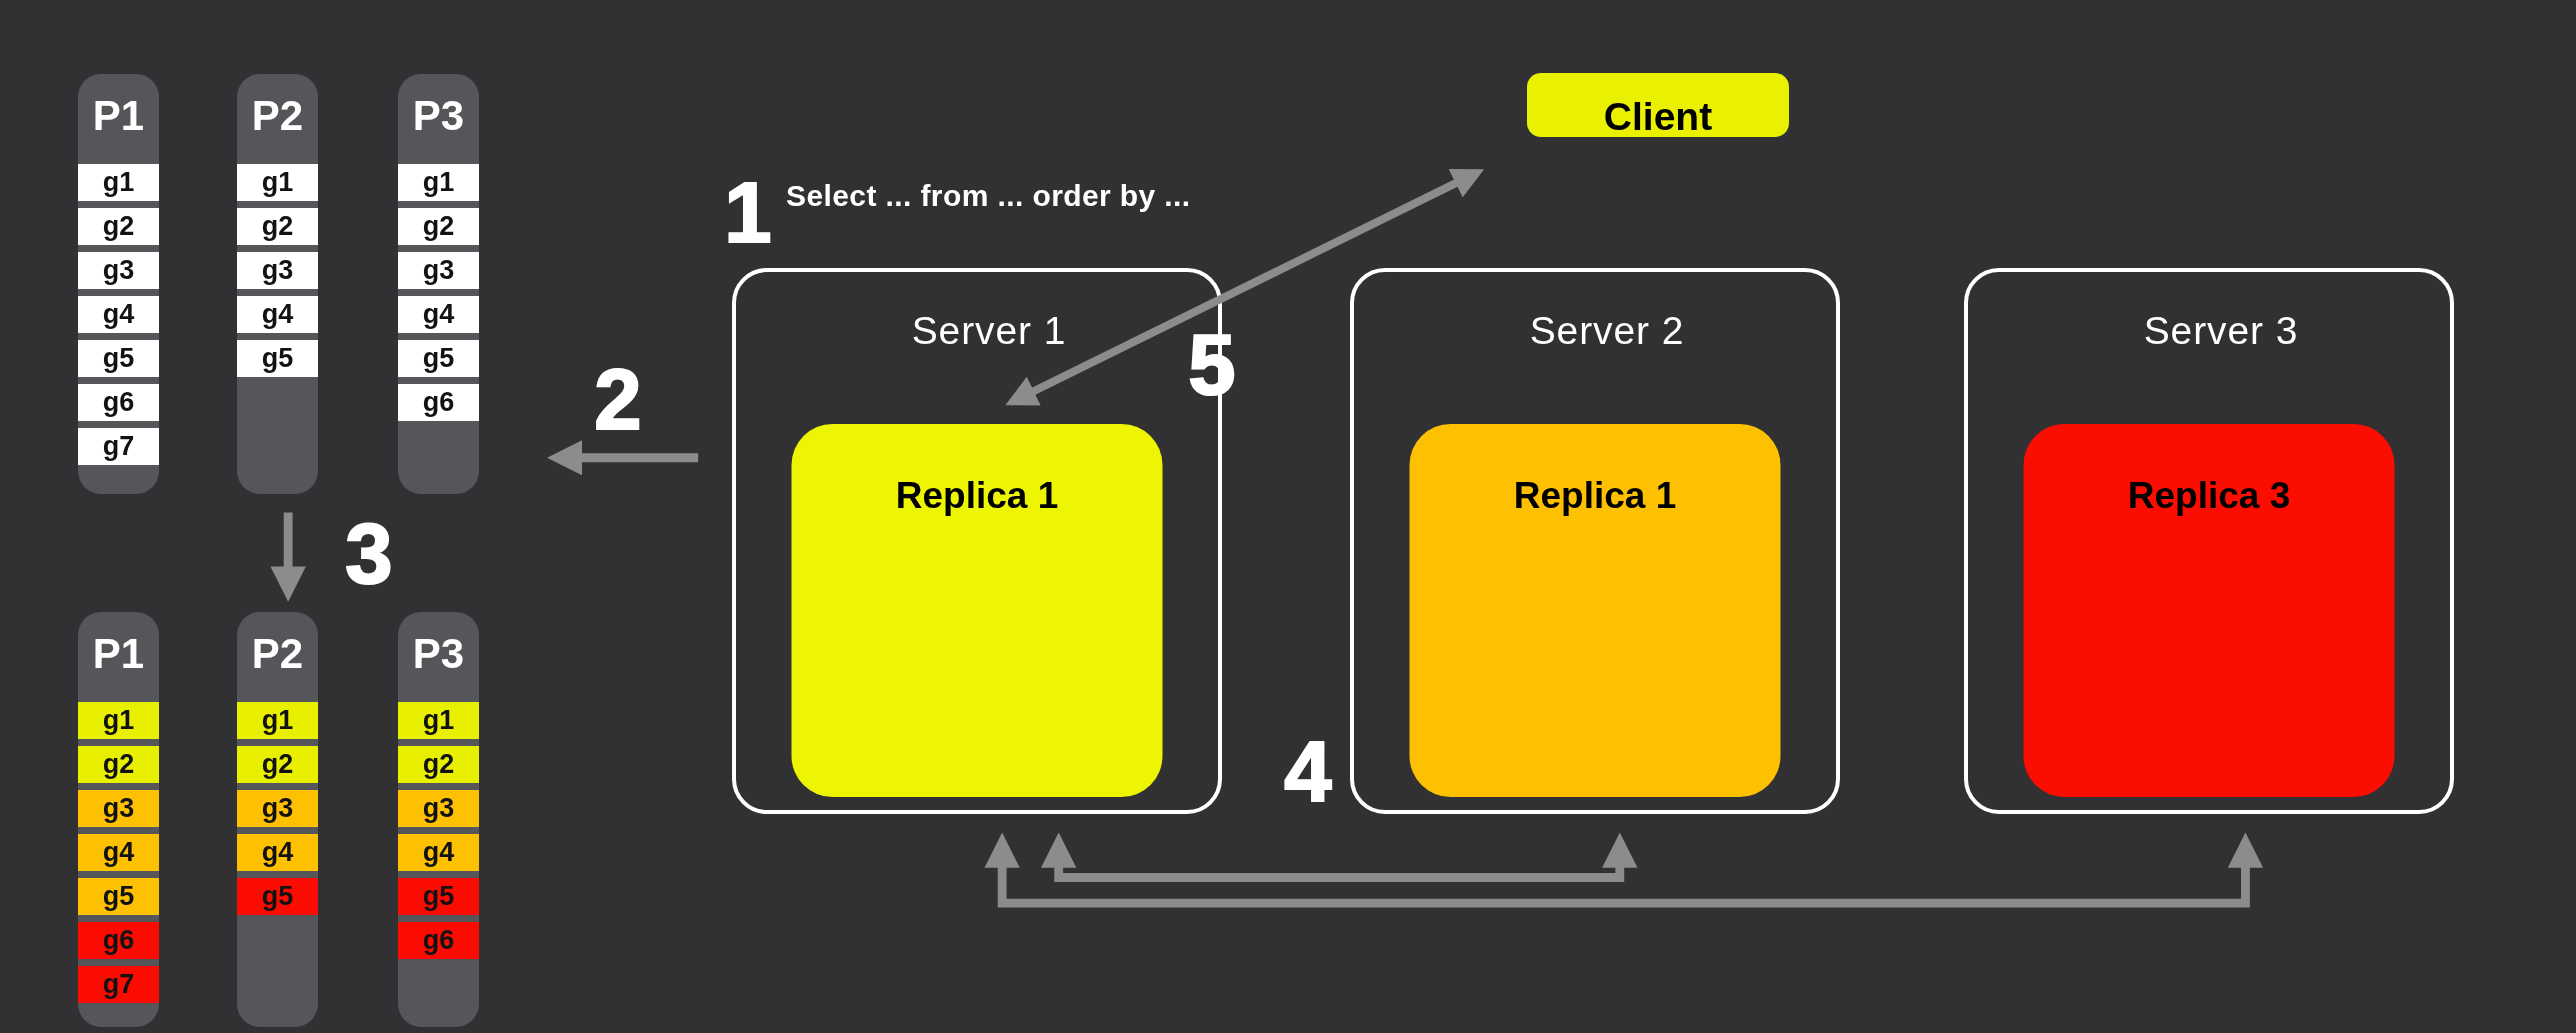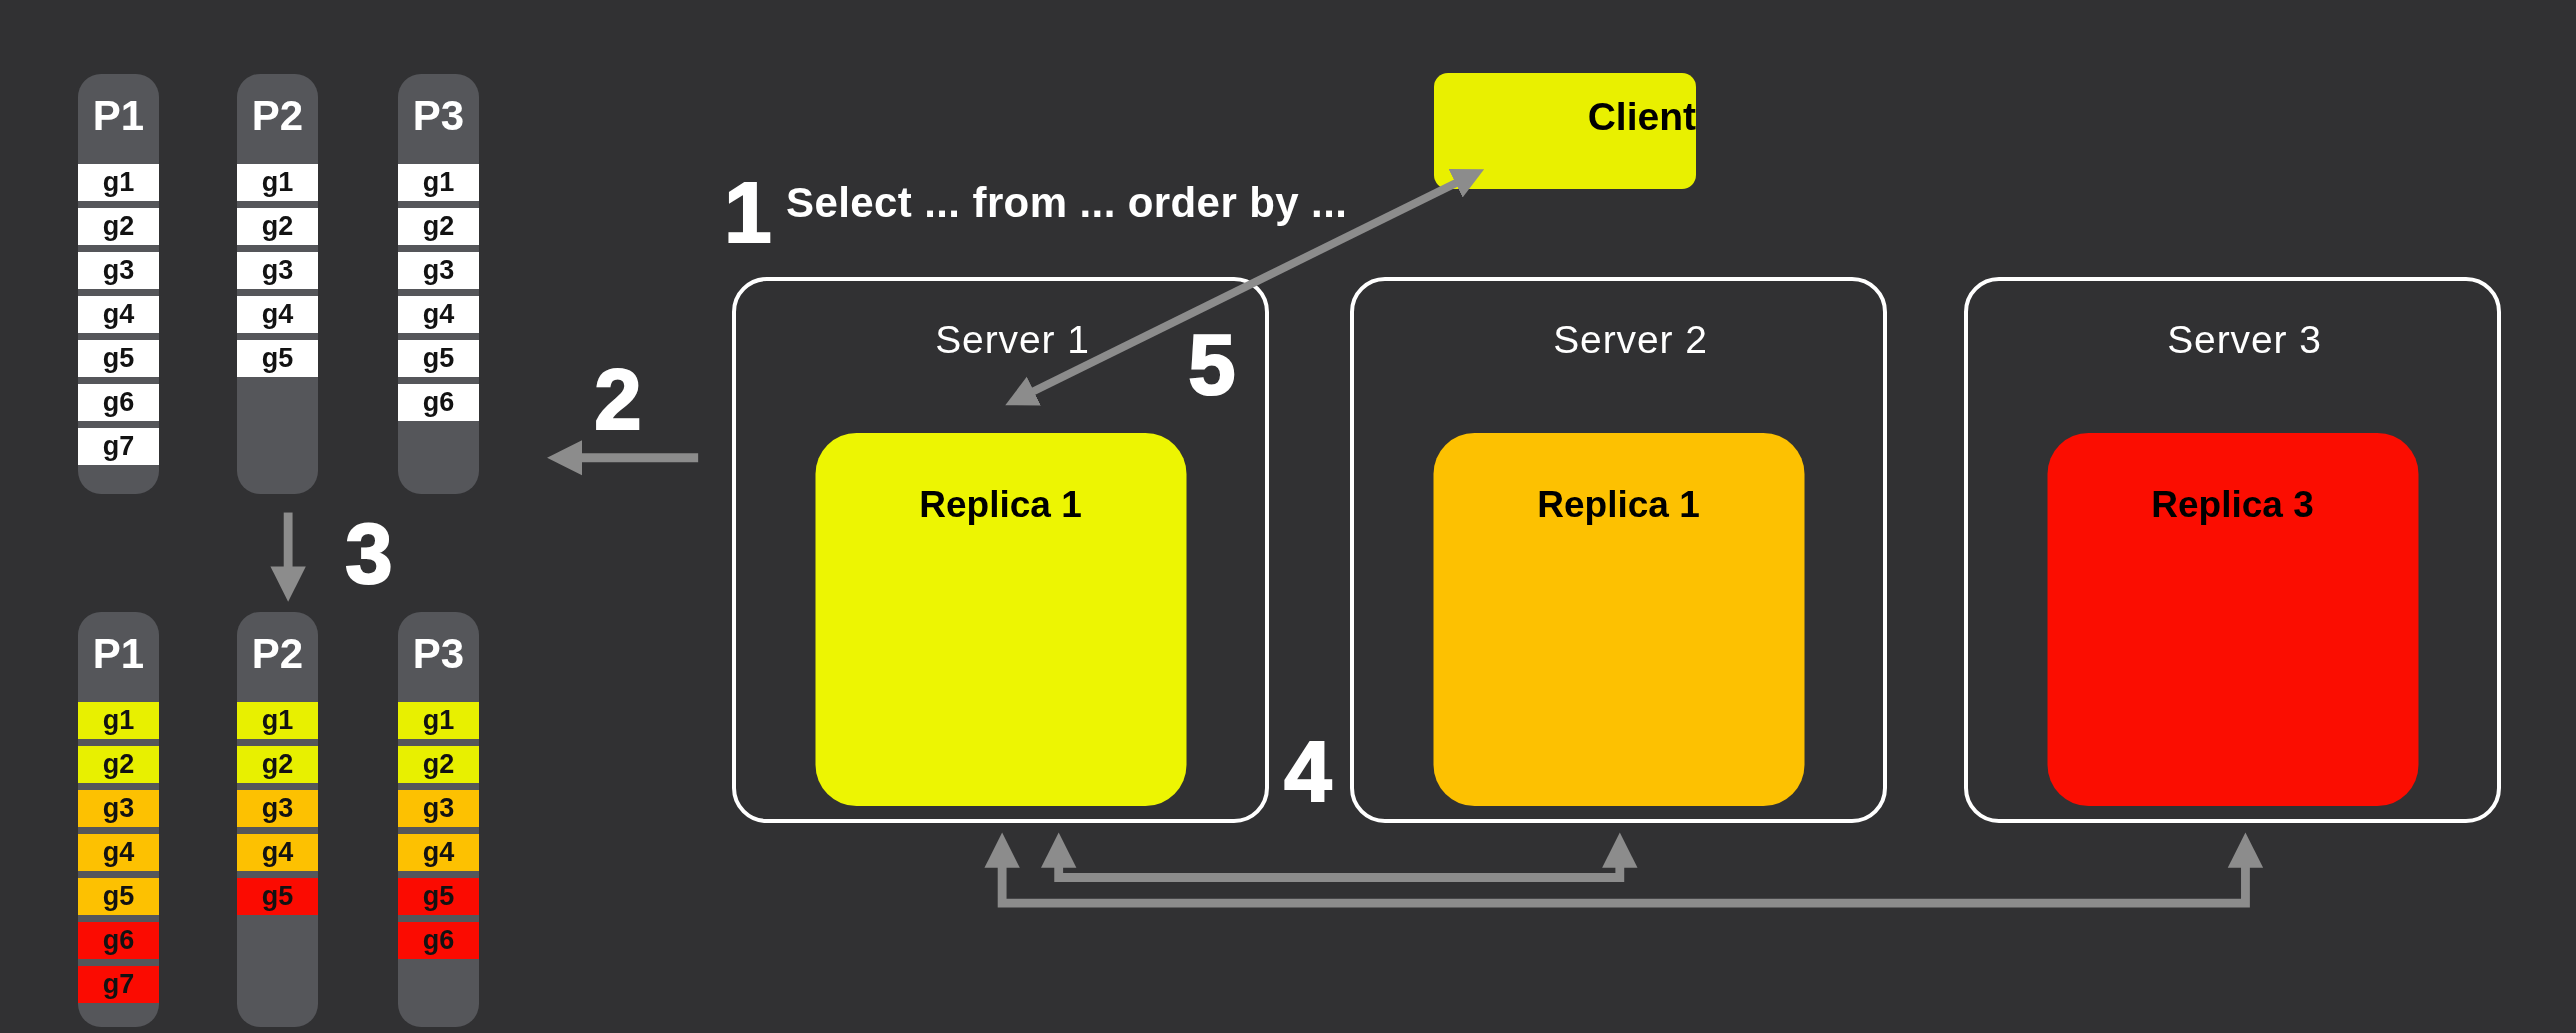--- a/index.html
+++ b/index.html
@@ -35,22 +35,22 @@
     line-height: 37px;
     text-align: center;
     color: #121212;
     font-size: 27px;
     font-weight: 700;
   }
 
   
   .server {
     position: absolute;
-    top: 277px;
-    width: 537px;
+    top: 268px;
+    width: 490px;
     height: 546px;
     border: 4.4px solid #ffffff;
     border-radius: 35px;
     padding-left: 24px;
   }
   .server-title {
     margin-top: 37px;
     text-align: center;
     color: #ffffff;
     font-size: 39px;
@@ -70,27 +70,27 @@
     margin-top: 51px;
     text-align: center;
     color: #000000;
     font-size: 37px;
     font-weight: 700;
   }
 
   
   .client {
     position: absolute;
-    left: 1434px;
+    left: 1527px;
     top: 73px;
     width: 262px;
-    height: 116px;
+    height: 64px;
     border-radius: 14px;
     line-height: 88px;
-    text-align: right;
+    text-align: center;
     color: #000000;
     font-size: 39px;
     font-weight: 700;
   }
 
   
   .num {
     position: absolute;
     transform: translate(-50%, -50%);
     color: #ffffff;
@@ -98,21 +98,21 @@
     font-weight: 700;
     -webkit-text-stroke: 2.2px #ffffff;
     line-height: 1;
   }
 
   .query-text {
     position: absolute;
     left: 786px;
     top: 179px;
     color: #ffffff;
-    font-size: 42px;
+    font-size: 30px;
     font-weight: 700;
     letter-spacing: 0.4px;
     white-space: nowrap;
   }
 
   
   svg.arrows {
     position: absolute;
     left: 0; top: 0;
     width: 2576px; height: 1033px;

